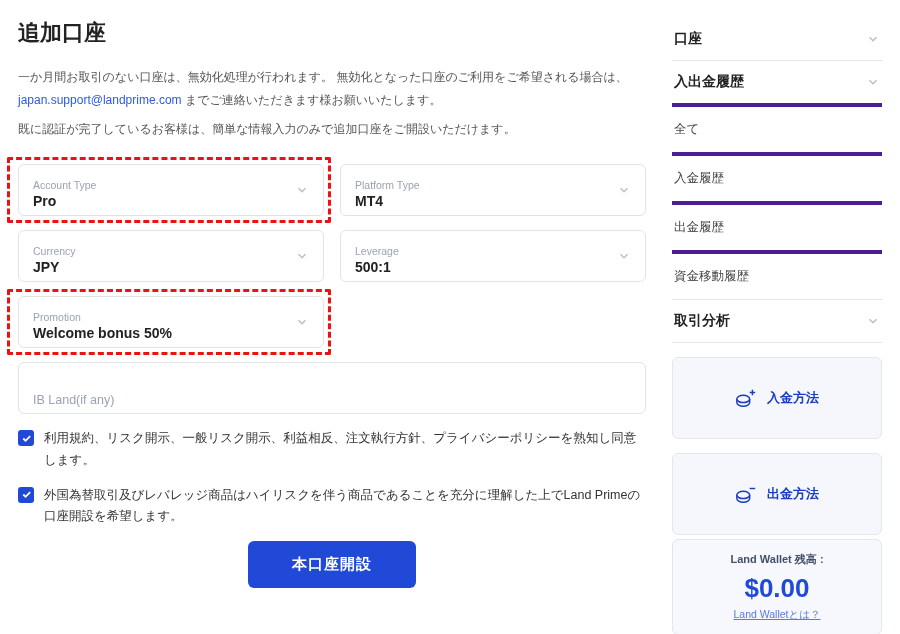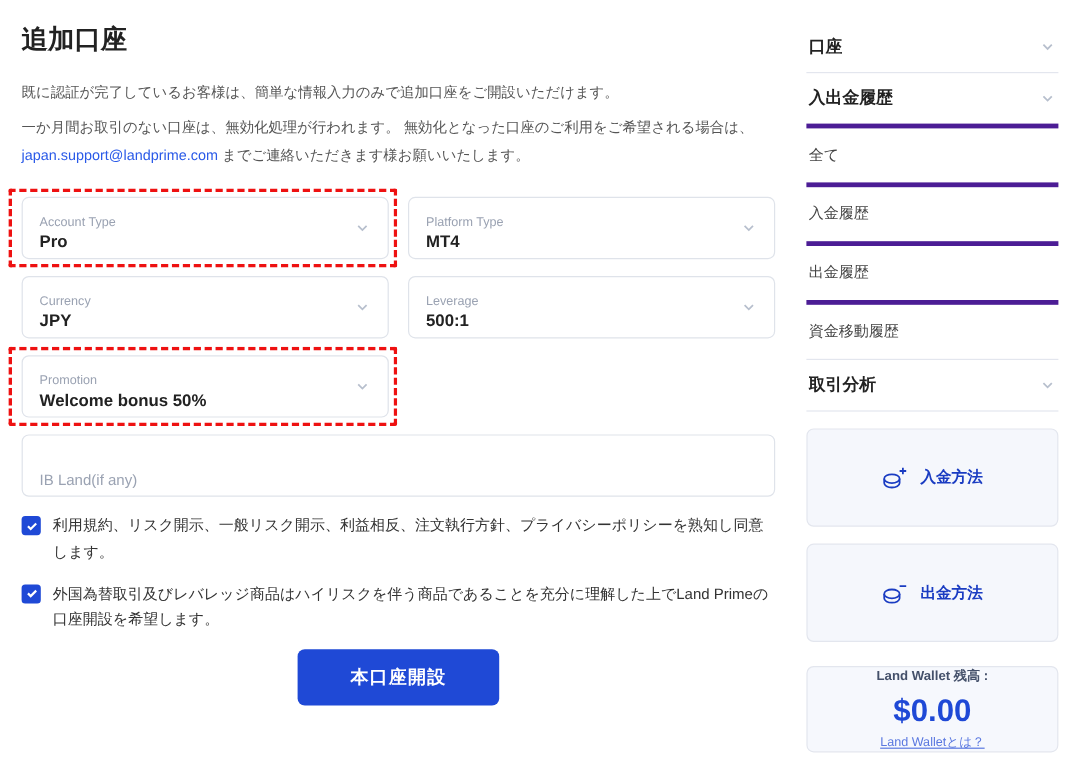--- a/index.html
+++ b/index.html
@@ -35,36 +35,36 @@
 
 
 .sb-section { border-bottom:1px solid #e3e6ee; }
 .sb-head { display:flex; justify-content:space-between; align-items:center; padding:12px 2px; font-size:14px; font-weight:700; color:#222; cursor:pointer; }
 .sb-head .chev { color:#b7bfcd; }
 .sb-item { padding:14px 2px; font-size:12.5px; color:#444; border-top:4px solid #4c1d95; cursor:pointer; }
 
 .sb-action { margin-top:14px; border:1px solid #e3e6ee; background:#f5f7fc; border-radius:6px; display:flex; align-items:center; justify-content:center; gap:10px; padding:29px; font-size:13px; font-weight:700; color:#1a3cc2; cursor:pointer; }
 .sb-action svg { flex-shrink:0; }
 
-.wallet-box { margin-top:20px; border:1px solid #e3e6ee; background:#f6f8fd; border-radius:6px; text-align:center; }
+.wallet-box { margin-top:4px; border:1px solid #e3e6ee; background:#f6f8fd; border-radius:6px; padding:12px; text-align:center; }
 .wallet-box .wlabel { font-size:11px; font-weight:700; color:#44506a; }
 .wallet-box .wamount { font-size:26px; font-weight:700; color:#1f49d6; margin-top:6px; }
 .wallet-box .wlink { font-size:10.5px; color:#5a78e0; text-decoration:underline; margin-top:4px; display:inline-block; }
 </style>
 </head>
 <body>
 
 <div class="page">
   <div class="main">
     <h1 class="title">追加口座</h1>
-    <p class="desc">既に認証が完了しているお客様は、簡単な情報入力のみで追加口座をご開設いただけます。</p>
     <p class="desc">
       <span>一か月間お取引のない口座は、無効化処理が行われます。 無効化となった口座のご利用をご希望される場合は、</span><br>
       <a href="#">japan.support@landprime.com</a><span> までご連絡いただきます様お願いいたします。</span>
     </p>
+    <p class="desc">既に認証が完了しているお客様は、簡単な情報入力のみで追加口座をご開設いただけます。</p>
 
     <div class="form">
       <div class="row">
         <div class="field hl">
           <span class="flabel">Account Type</span>
           <span class="fvalue">Pro</span>
           <span class="chev">
               <svg width="14" height="14" viewBox="0 0 24 24" fill="none" stroke="currentColor" stroke-width="2.5">
                 <path d="m6 9 6 6 6-6"></path>
               </svg>

